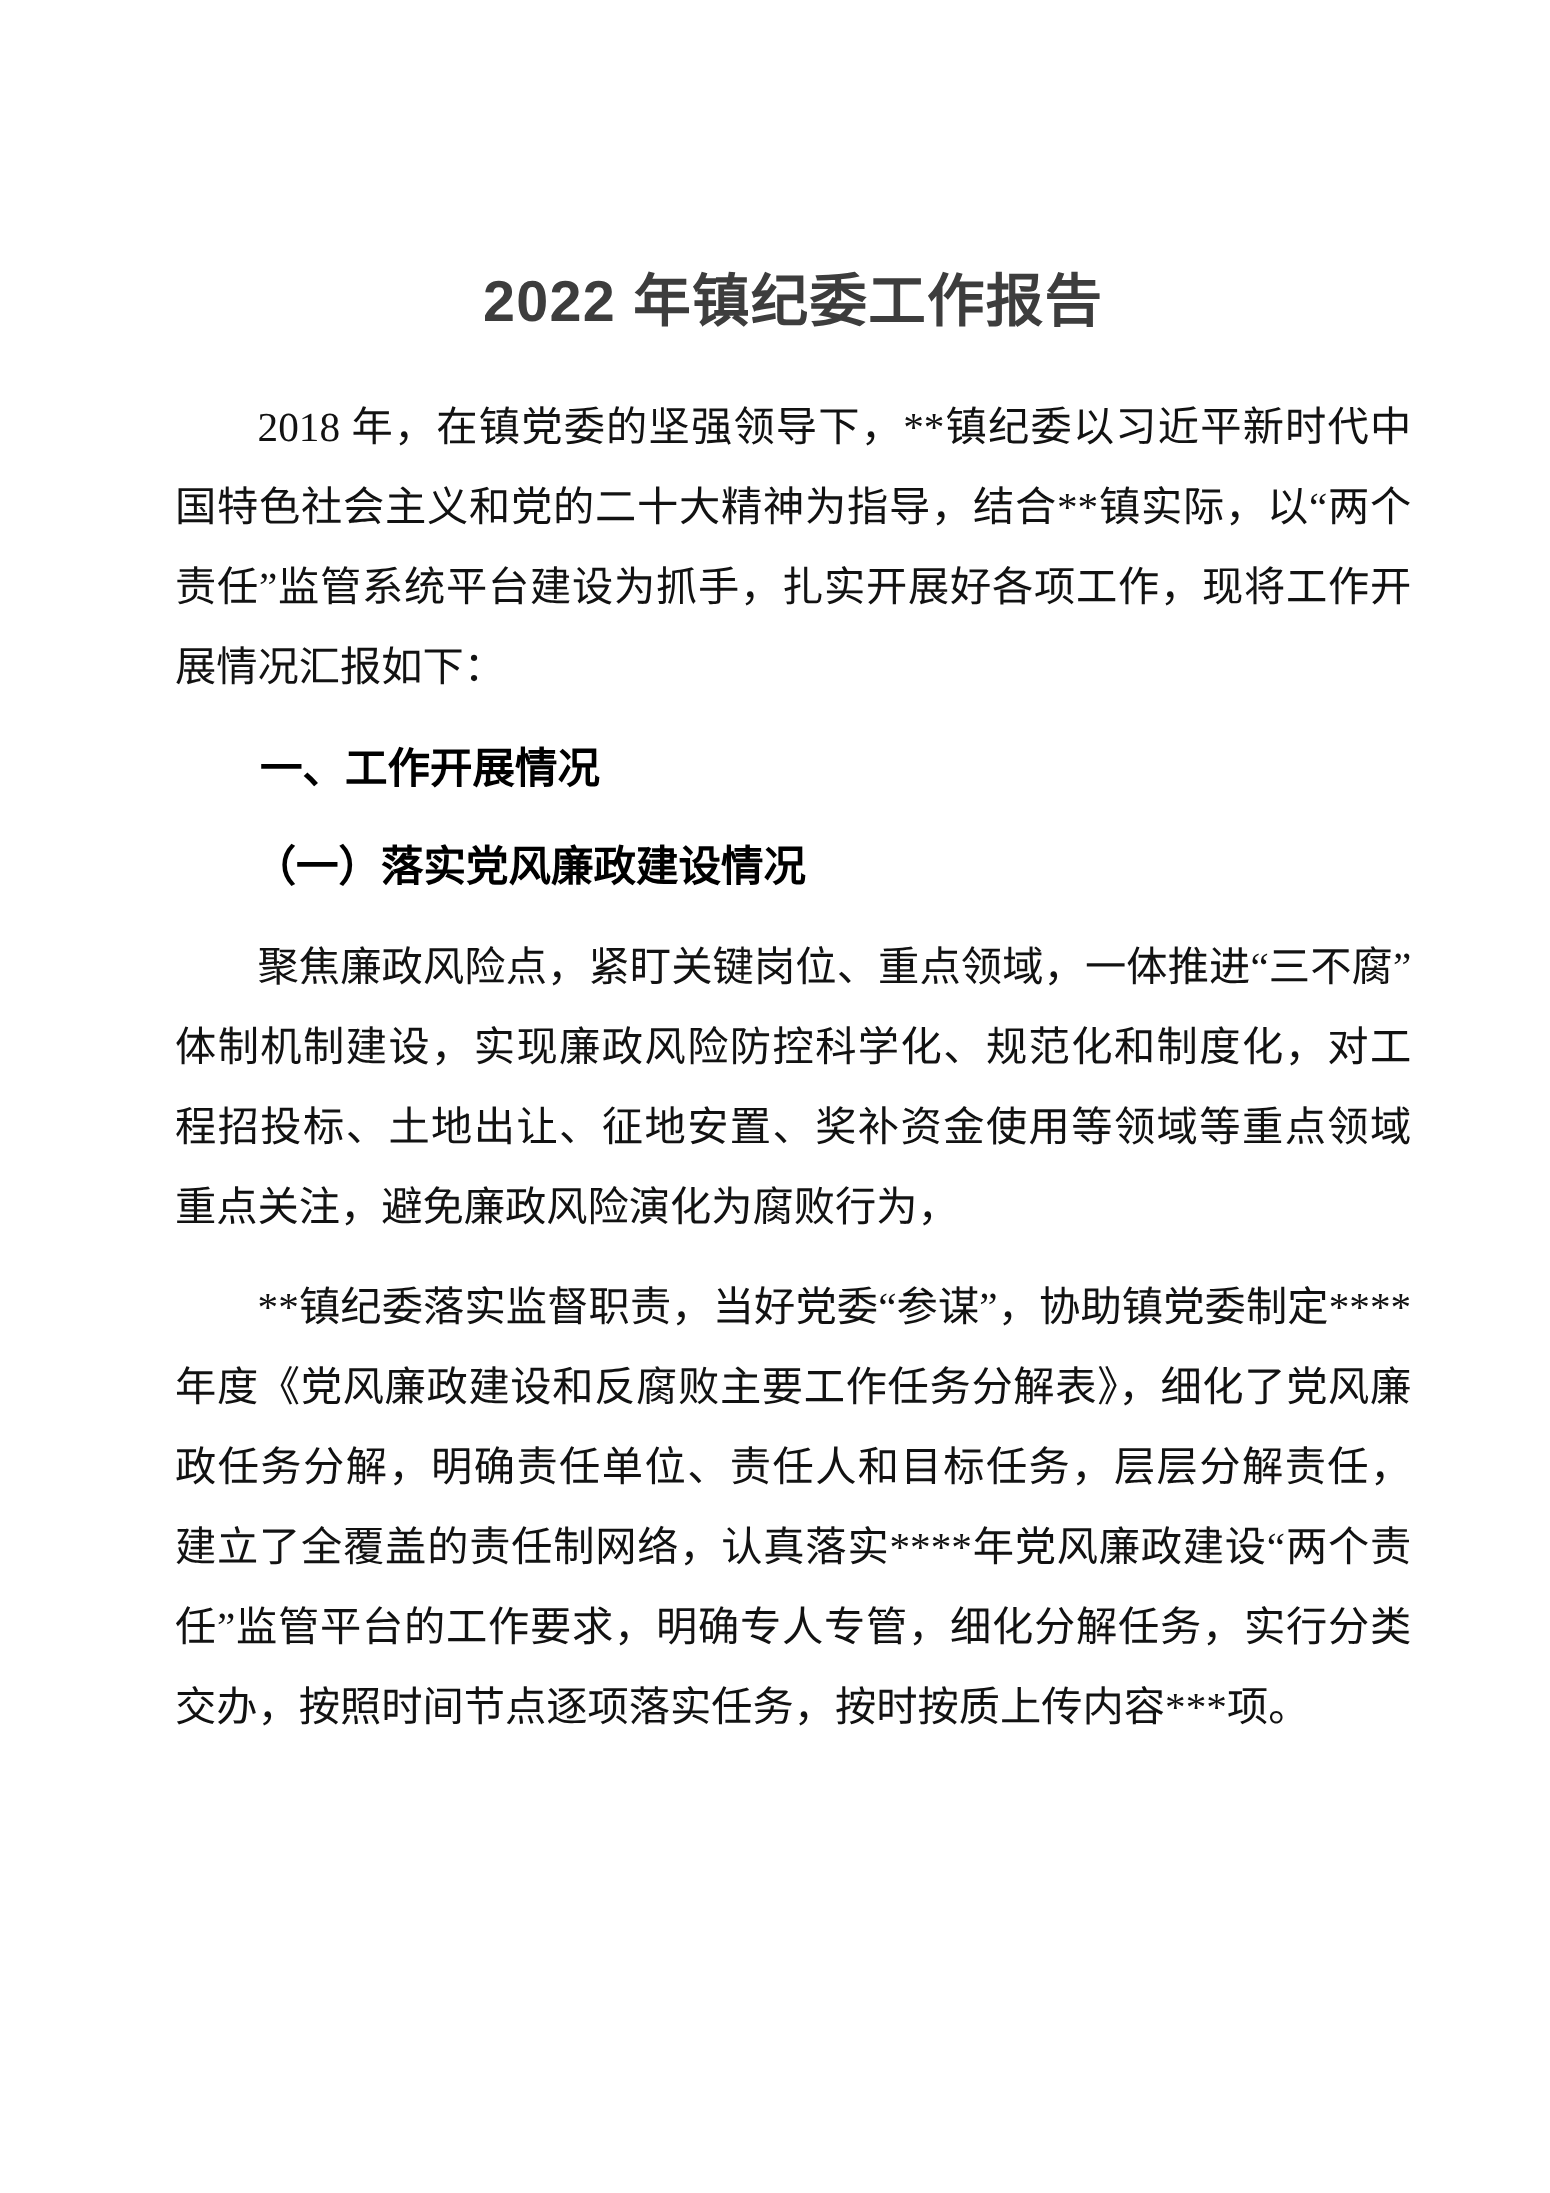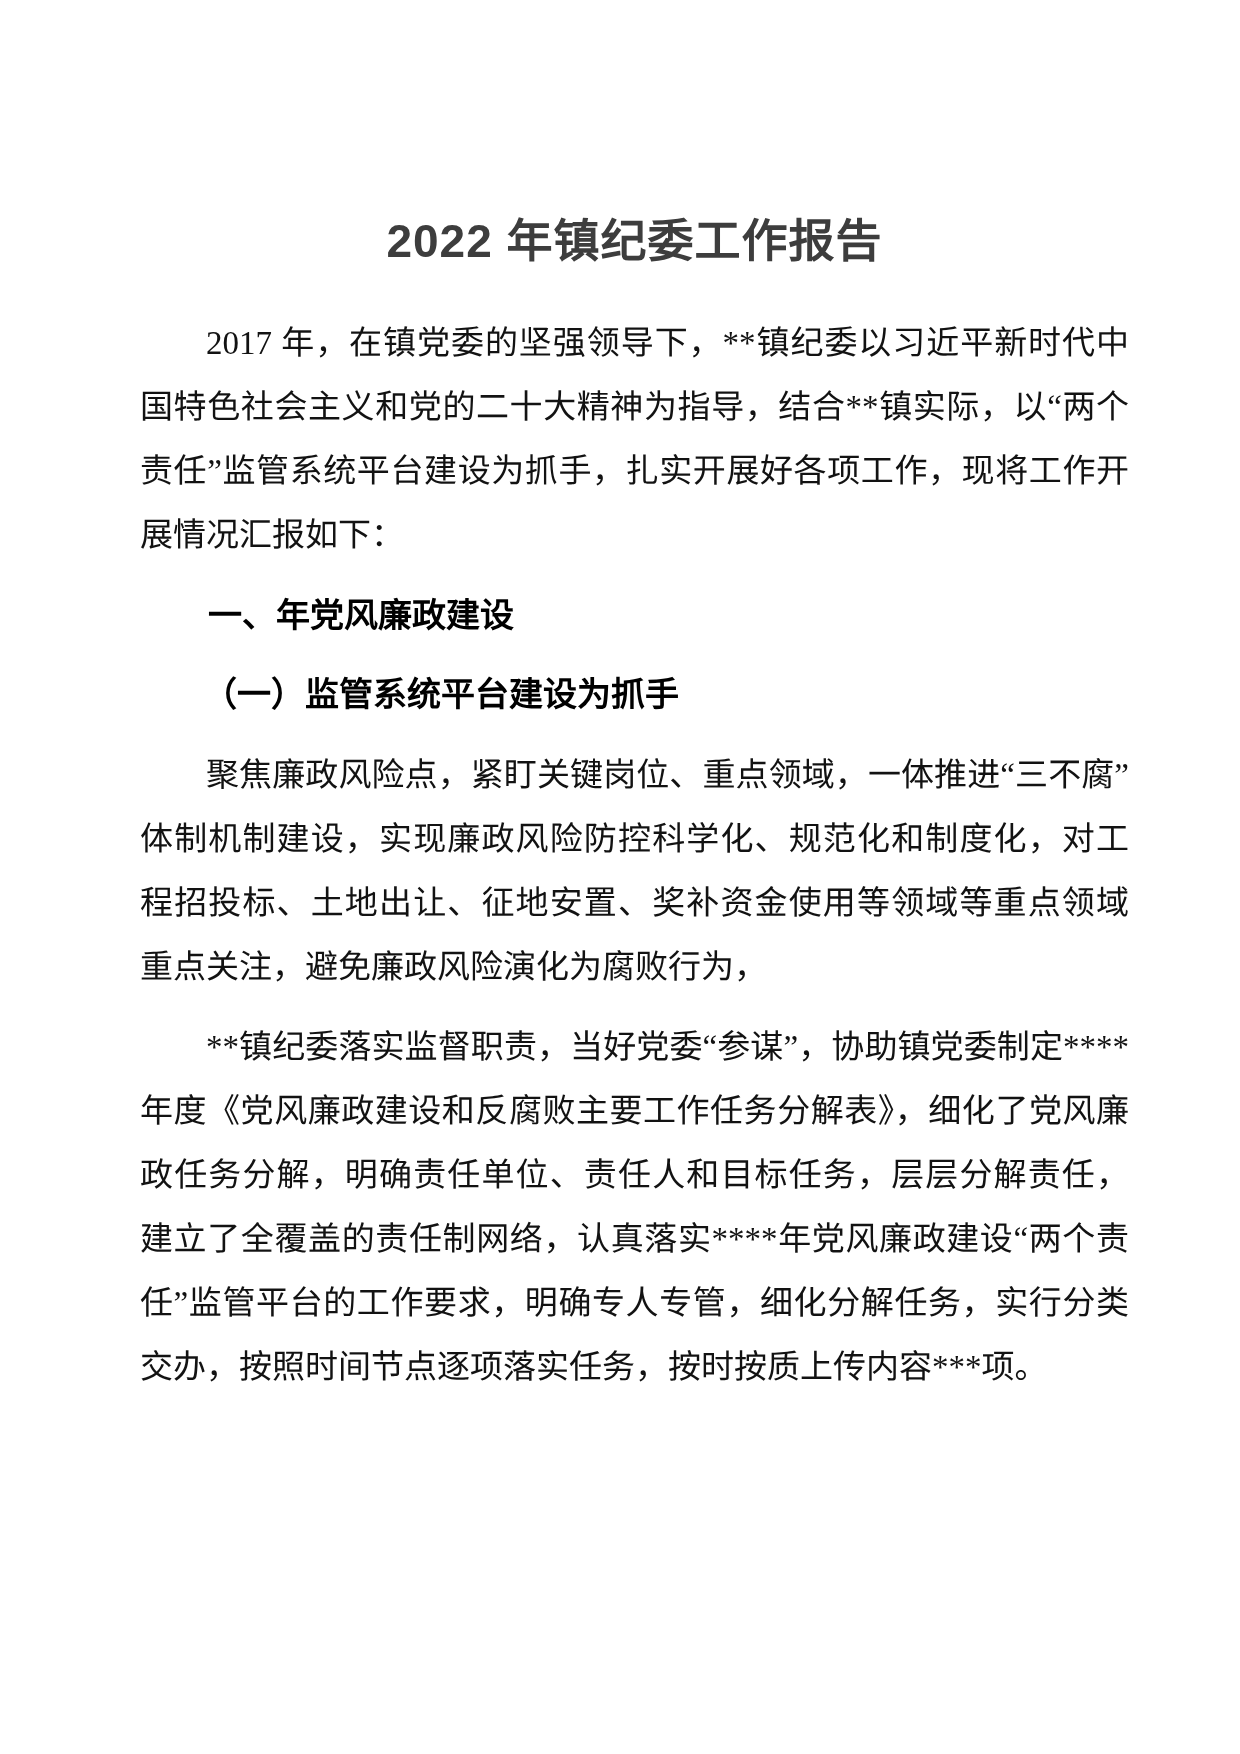--- a/index.html
+++ b/index.html
@@ -61,22 +61,22 @@
     color: #000000;
     text-indent: 1.85em;
   }
 </style>
 </head>
 <body>
 
 <div class="page">
   <h1 class="doc-title">2022 年镇纪委工作报告</h1>
 
-  <p class="body-text">2017 年，在镇党委的坚强领导下，**镇纪委以习近平新时代中国特色社会主义和党的二十大精神为指导，结合**镇实际，以“两个责任”监管系统平台建设为抓手，扎实开展好各项工作，现将工作开展情况汇报如下：</p>
+  <p class="body-text">2018 年，在镇党委的坚强领导下，**镇纪委以习近平新时代中国特色社会主义和党的二十大精神为指导，结合**镇实际，以“两个责任”监管系统平台建设为抓手，扎实开展好各项工作，现将工作开展情况汇报如下：</p>
 
-  <h2 class="section-heading">一、年党风廉政建设</h2>
+  <h2 class="section-heading">一、工作开展情况</h2>
 
-  <h3 class="subsection-heading">（一）监管系统平台建设为抓手</h3>
+  <h3 class="subsection-heading">（一）落实党风廉政建设情况</h3>
 
   <p class="body-text">聚焦廉政风险点，紧盯关键岗位、重点领域，一体推进“三不腐”体制机制建设，实现廉政风险防控科学化、规范化和制度化，对工程招投标、土地出让、征地安置、奖补资金使用等领域等重点领域重点关注，避免廉政风险演化为腐败行为，</p>
 
   <p class="body-text">**镇纪委落实监督职责，当好党委“参谋”，协助镇党委制定****年度《党风廉政建设和反腐败主要工作任务分解表》，细化了党风廉政任务分解，明确责任单位、责任人和目标任务，层层分解责任，建立了全覆盖的责任制网络，认真落实****年党风廉政建设“两个责任”监管平台的工作要求，明确专人专管，细化分解任务，实行分类交办，按照时间节点逐项落实任务，按时按质上传内容***项。</p>
 </div>
 
 </body></html>

